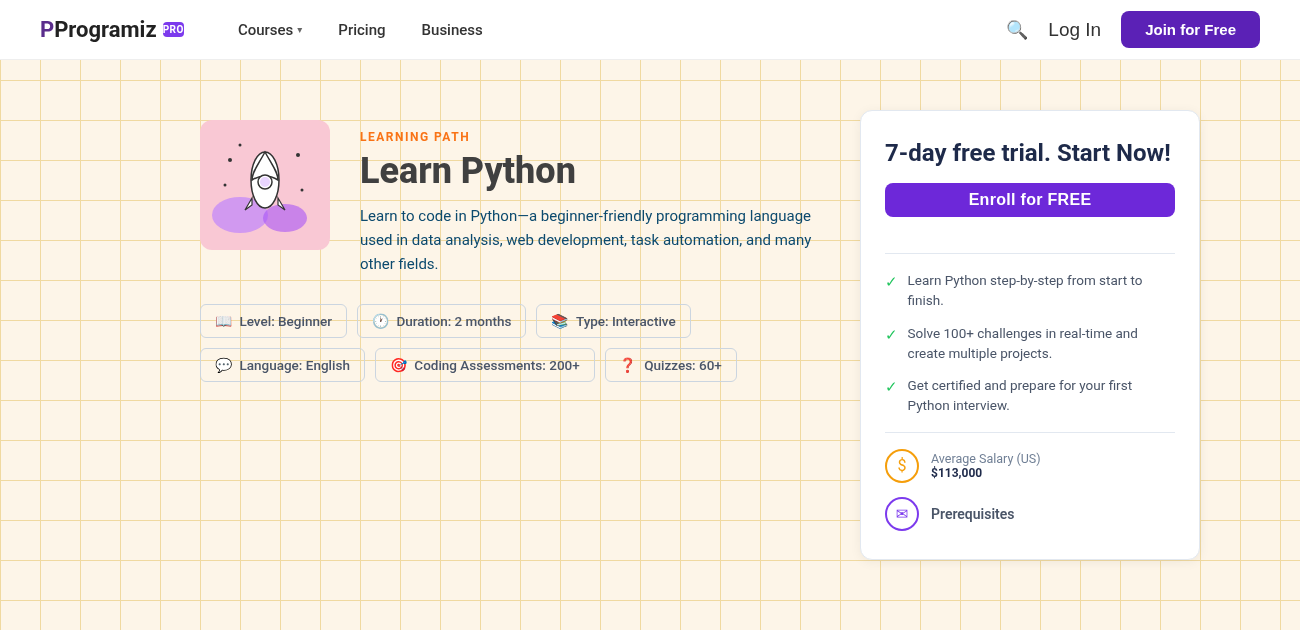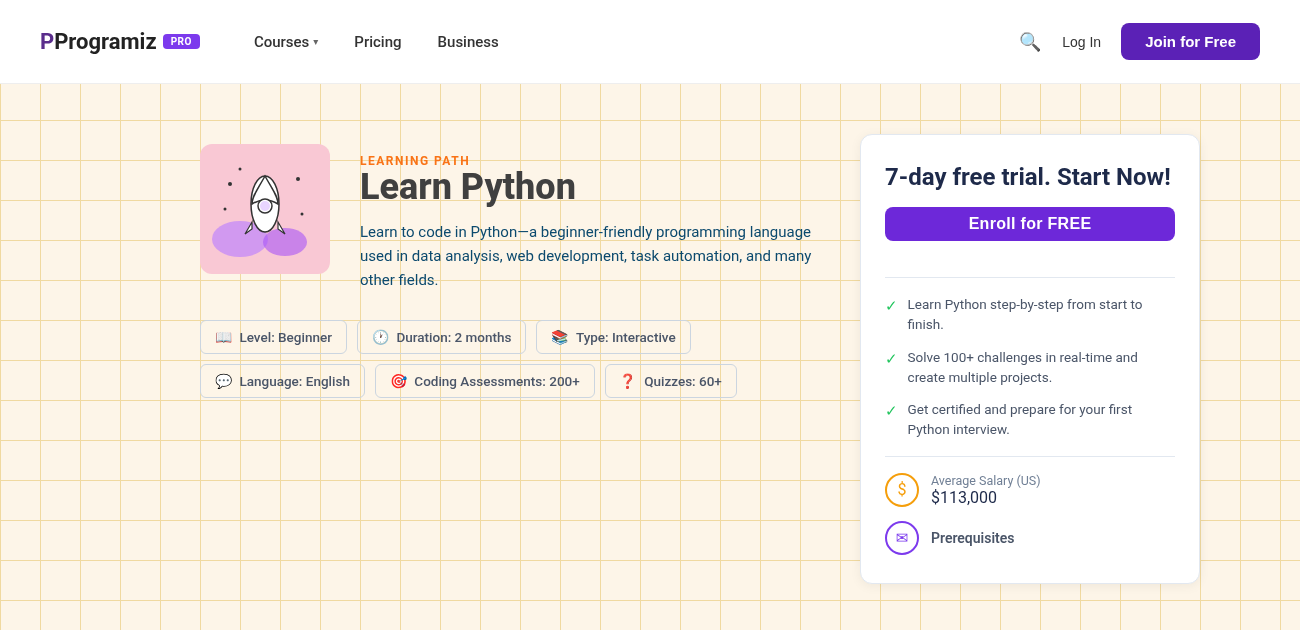--- a/index.html
+++ b/index.html
@@ -24,21 +24,21 @@
     }
 
     
     nav {
       position: relative;
       z-index: 10;
       background: #fff;
       display: flex;
       align-items: center;
       padding: 0 40px;
-      height: 84px;
+      height: 60px;
       border-bottom: 1px solid #eee;
     }
 
     .logo {
       display: flex;
       align-items: center;
       gap: 6px;
       margin-right: 40px;
       text-decoration: none;
     }
@@ -51,21 +51,21 @@
 
     .logo-text span {
       color: #222;
     }
 
     .pro-badge {
       background: #7c3aed;
       color: #fff;
       font-size: 10px;
       font-weight: 700;
-      padding: 2px 8px;
+      padding: 2px 0;
       border-radius: 4px;
       letter-spacing: 0.5px;
       text-align: center;
     }
 
     .nav-links {
       display: flex;
       align-items: center;
       gap: 8px;
       flex: 1;
@@ -96,21 +96,21 @@
     }
 
     .search-icon {
       font-size: 18px;
       color: #333;
       cursor: pointer;
     }
 
     .login-btn {
       color: #333;
-      font-size: 14px;
+      font-size: 19px;
       font-weight: 500;
       cursor: pointer;
       background: none;
       border: none;
     }
 
     .join-btn {
       background: #5b21b6;
       color: #fff;
       font-size: 15px;
@@ -157,21 +157,21 @@
     .course-info {
       padding-top: 10px;
     }
 
     .learning-path-label {
       color: #f97316;
       font-size: 12px;
       font-weight: 700;
       letter-spacing: 1.5px;
       text-transform: uppercase;
-      margin-bottom: 0;
+      margin-bottom: 8px;
     }
 
     .course-title {
       font-size: 36px;
       font-weight: 800;
       color: #404040;
       margin-bottom: 12px;
       line-height: 1.1;
     }
 
@@ -299,22 +299,22 @@
       color: #f59e0b;
       flex-shrink: 0;
     }
 
     .salary-info .salary-label {
       font-size: 12.5px;
       color: #718096;
     }
 
     .salary-info .salary-amount {
-      font-size: 16px;
-      font-weight: 400;
+      font-size: 12px;
+      font-weight: 700;
       color: #1e2a4a;
     }
 
     .prereq-row {
       display: flex;
       align-items: center;
       gap: 12px;
       margin-top: 14px;
     }
 

